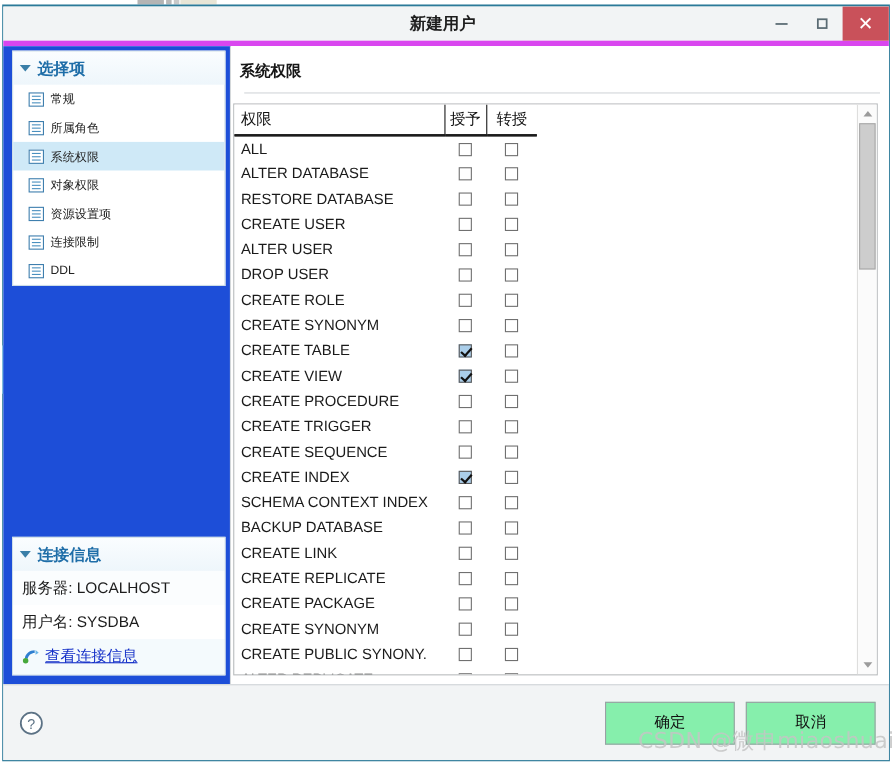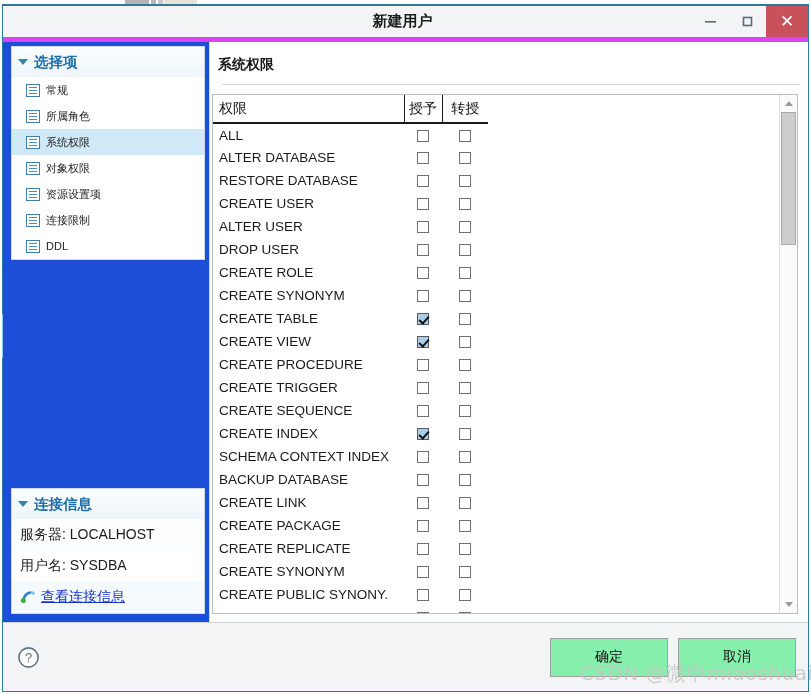--- a/index.html
+++ b/index.html
@@ -585,27 +585,27 @@
                   <td class="ck"><span class="cb"></span></td>
                   <td></td>
                 </tr>
                 <tr>
                   <td>CREATE LINK</td>
                   <td class="ck"><span class="cb"></span></td>
                   <td class="ck"><span class="cb"></span></td>
                   <td></td>
                 </tr>
                 <tr>
+                  <td>CREATE REPLICATE</td>
+                  <td class="ck"><span class="cb"></span></td>
+                  <td class="ck"><span class="cb"></span></td>
+                  <td></td>
+                </tr>
+                <tr>
                   <td>CREATE PACKAGE</td>
-                  <td class="ck"><span class="cb"></span></td>
-                  <td class="ck"><span class="cb"></span></td>
-                  <td></td>
-                </tr>
-                <tr>
-                  <td>CREATE REPLICATE</td>
                   <td class="ck"><span class="cb"></span></td>
                   <td class="ck"><span class="cb"></span></td>
                   <td></td>
                 </tr>
                 <tr>
                   <td>CREATE SYNONYM</td>
                   <td class="ck"><span class="cb"></span></td>
                   <td class="ck"><span class="cb"></span></td>
                   <td></td>
                 </tr>

